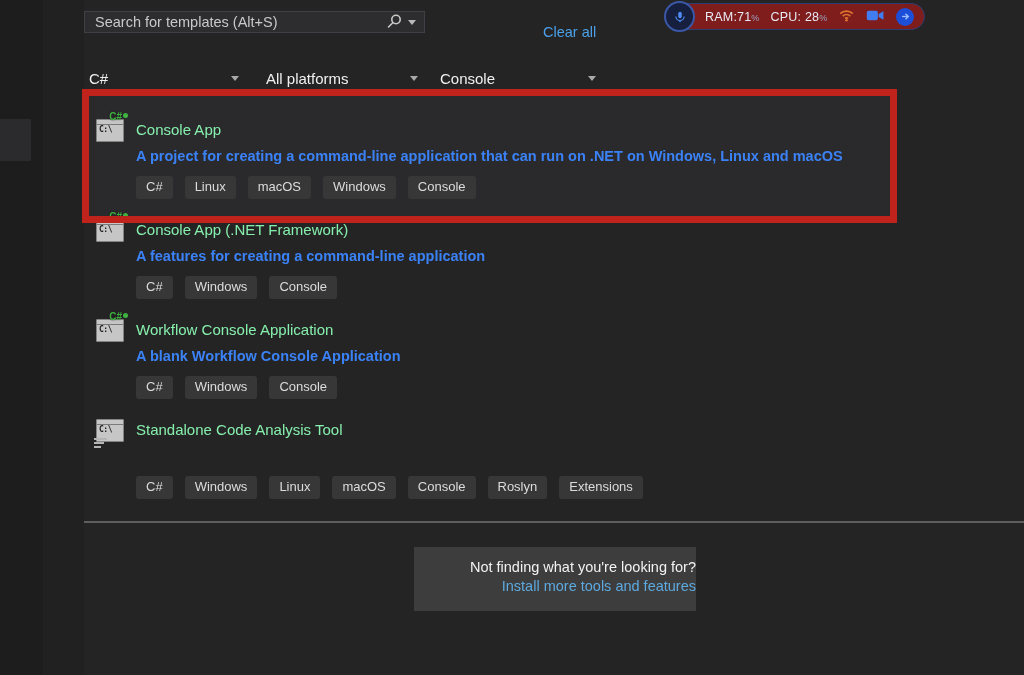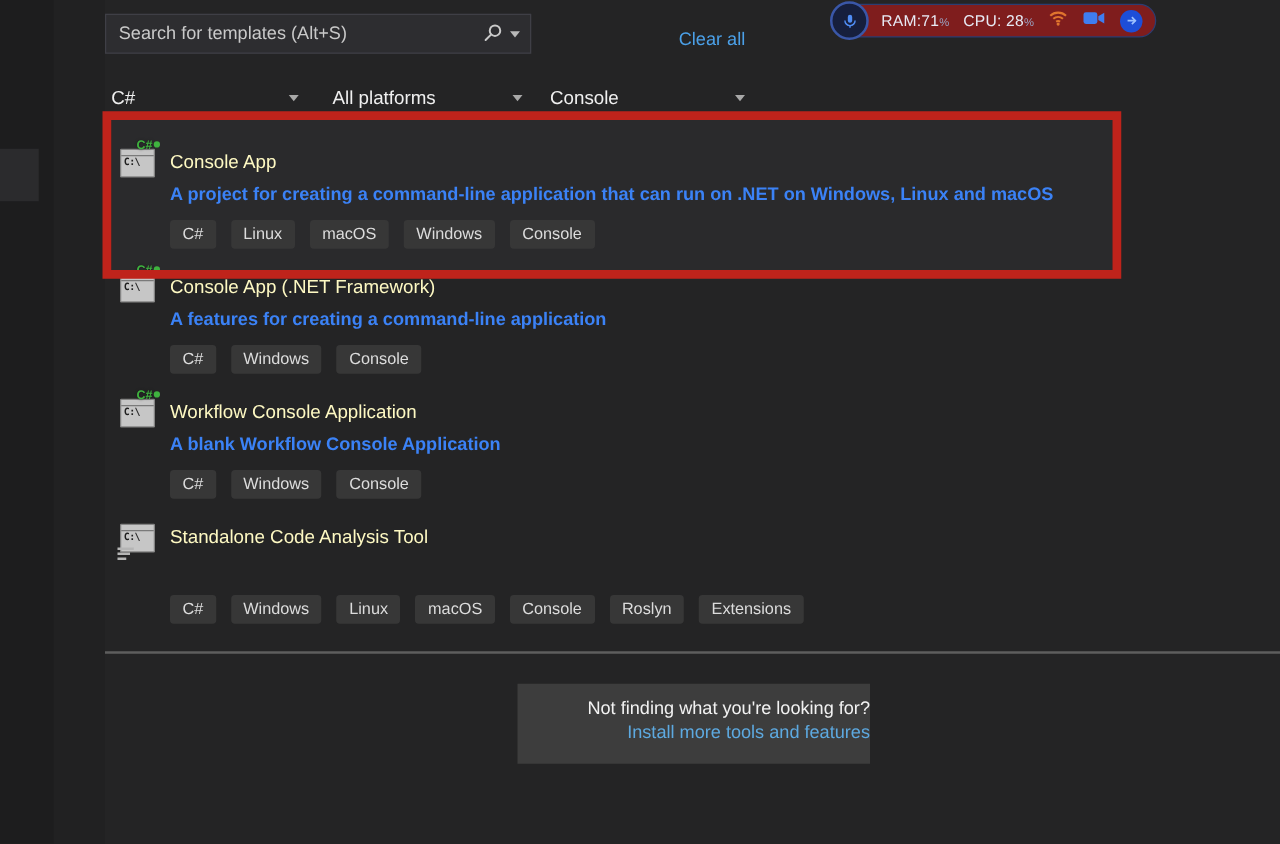--- a/index.html
+++ b/index.html
@@ -9,21 +9,21 @@
     font-family:"Liberation Sans", sans-serif;
     -webkit-font-smoothing:antialiased;
   }
   
   .left-panel{position:absolute;left:0;top:0;width:43px;height:675px;background:#1d1d1e;}
   .left-panel-highlight{position:absolute;left:0;top:119px;width:31px;height:42px;background:#2b2b2d;}
   .top-left-dark{position:absolute;left:43px;top:0;width:41px;height:675px;background:#212122;}
 
   
   .search-box{
-    position:absolute;left:84px;top:11px;width:341px;height:32px;
+    position:absolute;left:84px;top:11px;width:341px;height:22px;
     background:#2d2d30;border:1px solid #3f3f46;box-sizing:border-box;
     display:flex;align-items:center;
   }
   .search-box input{
     flex:1;background:transparent;border:none;outline:none;
     color:#d6d6d6;font-size:14.5px;padding:0 0 0 10px;
     font-family:"Liberation Sans", sans-serif;
   }
   .search-box input::placeholder{color:#c9c9c9;opacity:1;}
   .search-icon{width:20px;height:18px;flex:0 0 auto;margin-right:2px;}
@@ -82,21 +82,21 @@
   .csharp-badge{
     position:absolute;top:-8px;right:-5px;display:flex;align-items:flex-start;
     font-size:10px;font-weight:bold;color:#3fb33f;line-height:10px;
     text-shadow:0 0 2px #1a1a1a;
   }
   .csharp-badge .dot{width:5px;height:5px;border-radius:50%;background:#3fb33f;margin:1px 0 0 1px;}
   .analysis-lines{position:absolute;left:-3px;bottom:-9px;}
   .analysis-lines div{height:2px;background:#b5b5b5;margin-bottom:2px;}
   .al-1{width:13px;} .al-2{width:10px;} .al-3{width:7px;}
 
-  .tpl-title{position:absolute;left:52px;top:8px;color:#fef9c3;font-size:15px;line-height:20px;text-align:right;}
+  .tpl-title{position:absolute;left:52px;top:8px;color:#86efac;font-size:15px;line-height:20px;text-align:right;}
   .tpl-desc{position:absolute;left:52px;top:35px;color:#3b82f6;font-size:14.5px;line-height:19px;white-space:nowrap;font-weight:bold;}
   .tpl-tags{position:absolute;left:52px;top:64px;display:flex;gap:12px;}
   .tag{
     background:#373737;color:#dcdcdc;font-size:13px;line-height:16px;
     padding:3px 10px 4px;border-radius:3px;white-space:nowrap;
   }
 
   
   .divider{position:absolute;left:84px;top:521px;width:940px;height:2px;background:#5e5e5e;z-index:2;}
 

